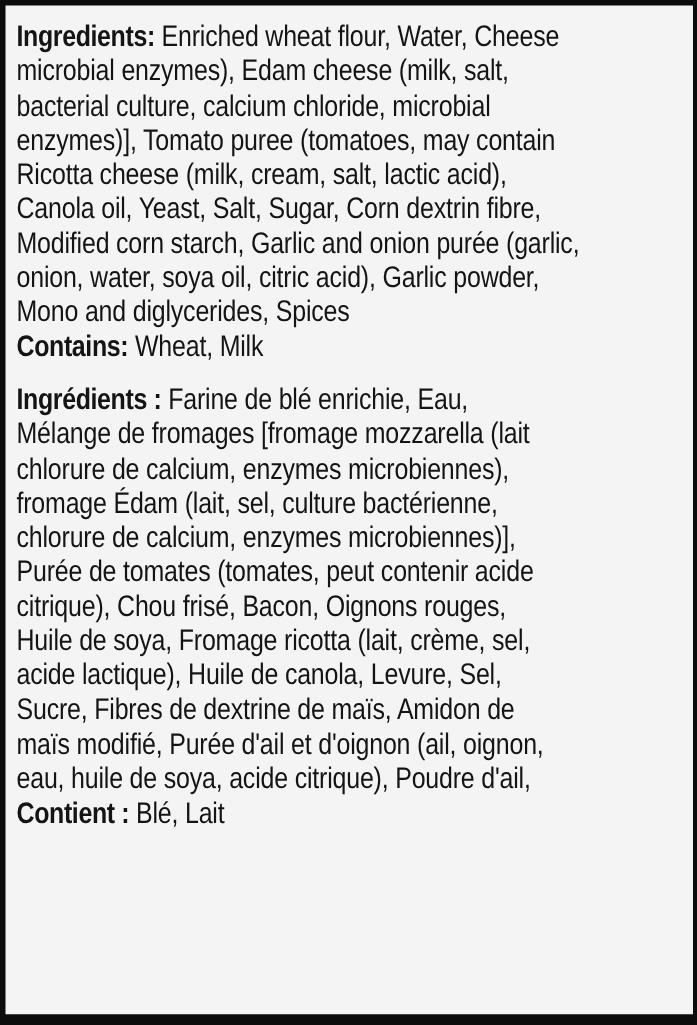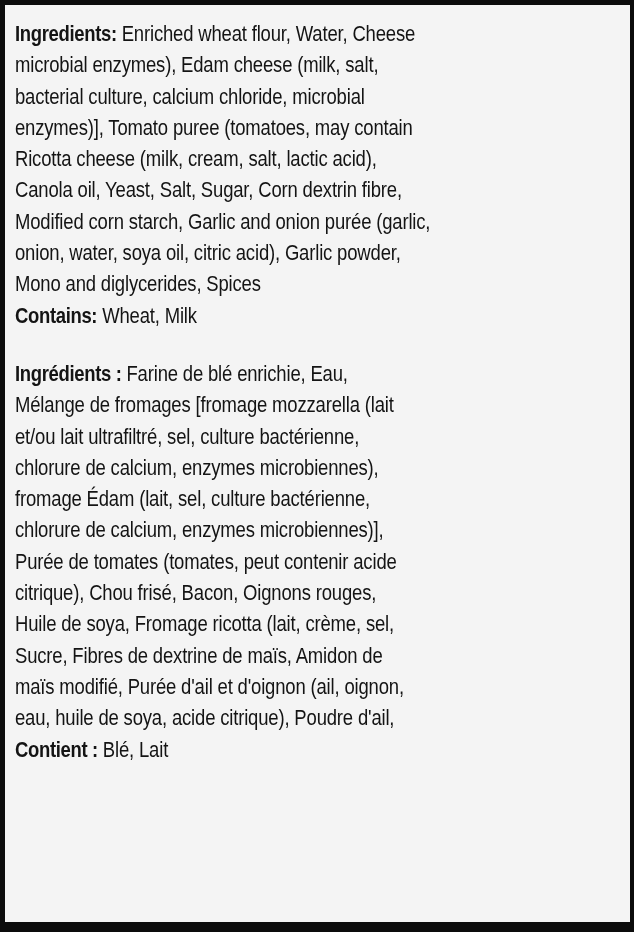--- a/index.html
+++ b/index.html
@@ -14,25 +14,25 @@
     background: #f4f4f4;
     border-style: solid;
     border-color: #0c0c0c;
     border-width: 5px 4px 10px 5px;
     padding: 13px 6px 0 10px;
     overflow: hidden;
     font-family: "Liberation Sans", sans-serif;
     color: #141414;
   }
   .block { display: block; }
-  .block-french { margin-top: 27px; }
+  .block-french { margin-top: 17px; }
   .line {
     white-space: nowrap;
     line-height: 31.3px;
-    font-size: 22px;
+    font-size: 27px;
     height: 31.3px;
   }
   .line-inner {
     display: inline-block;
     transform-origin: 0 50%;
     letter-spacing: -0.2px;
   }
   .line-inner b {
     font-weight: bold;
     letter-spacing: -0.4px;
@@ -50,25 +50,25 @@
       <div class="line"><span class="line-inner" style="transform: scaleX(0.84);">Ricotta cheese (milk, cream, salt, lactic acid),</span></div>
       <div class="line"><span class="line-inner" style="transform: scaleX(0.84);">Canola oil, Yeast, Salt, Sugar, Corn dextrin fibre,</span></div>
       <div class="line"><span class="line-inner" style="transform: scaleX(0.84);">Modified corn starch, Garlic and onion purée (garlic,</span></div>
       <div class="line"><span class="line-inner" style="transform: scaleX(0.84);">onion, water, soya oil, citric acid), Garlic powder,</span></div>
       <div class="line"><span class="line-inner" style="transform: scaleX(0.84);">Mono and diglycerides, Spices</span></div>
       <div class="line"><span class="line-inner" style="transform: scaleX(0.84);"><b>Contains:</b> Wheat, Milk</span></div>
     </section>
   <section class="block block-french">
       <div class="line"><span class="line-inner" style="transform: scaleX(0.84);"><b>Ingrédients :</b> Farine de blé enrichie, Eau,</span></div>
       <div class="line"><span class="line-inner" style="transform: scaleX(0.84);">Mélange de fromages [fromage mozzarella (lait</span></div>
-      <div class="line"><span class="line-inner" style="transform: scaleX(0.84);">et/ou lait ultrafiltré, sel, culture bactérienne,</span></div>
       <div class="line"><span class="line-inner" style="transform: scaleX(0.84);">chlorure de calcium, enzymes microbiennes),</span></div>
       <div class="line"><span class="line-inner" style="transform: scaleX(0.84);">fromage Édam (lait, sel, culture bactérienne,</span></div>
       <div class="line"><span class="line-inner" style="transform: scaleX(0.84);">chlorure de calcium, enzymes microbiennes)],</span></div>
       <div class="line"><span class="line-inner" style="transform: scaleX(0.84);">Purée de tomates (tomates, peut contenir acide</span></div>
       <div class="line"><span class="line-inner" style="transform: scaleX(0.84);">citrique), Chou frisé, Bacon, Oignons rouges,</span></div>
       <div class="line"><span class="line-inner" style="transform: scaleX(0.84);">Huile de soya, Fromage ricotta (lait, crème, sel,</span></div>
+      <div class="line"><span class="line-inner" style="transform: scaleX(0.84);">acide lactique), Huile de canola, Levure, Sel,</span></div>
       <div class="line"><span class="line-inner" style="transform: scaleX(0.84);">Sucre, Fibres de dextrine de maïs, Amidon de</span></div>
       <div class="line"><span class="line-inner" style="transform: scaleX(0.84);">maïs modifié, Purée d'ail et d'oignon (ail, oignon,</span></div>
       <div class="line"><span class="line-inner" style="transform: scaleX(0.84);">eau, huile de soya, acide citrique), Poudre d'ail,</span></div>
       <div class="line"><span class="line-inner" style="transform: scaleX(0.84);"><b>Contient :</b> Blé, Lait</span></div>
     </section>
 </div>
 
 </body></html>

